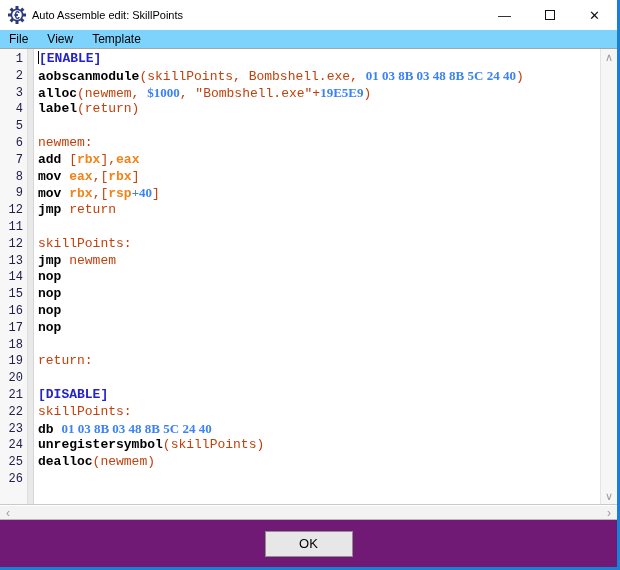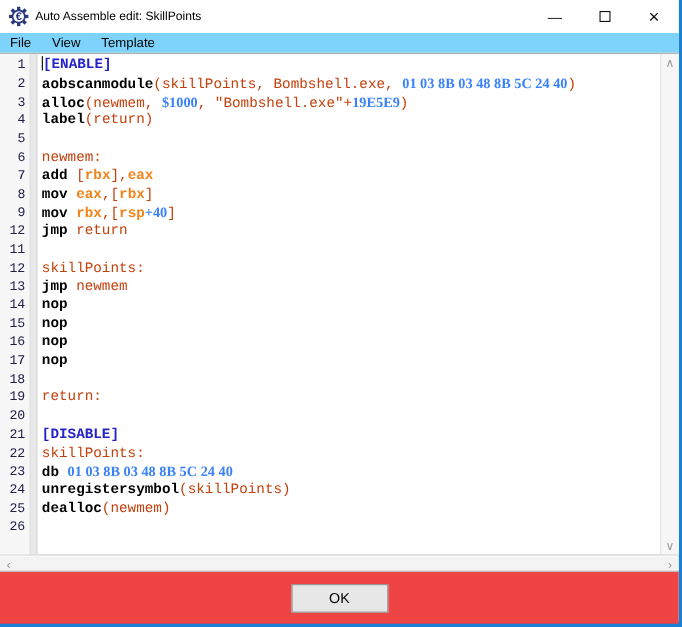--- a/index.html
+++ b/index.html
@@ -43,21 +43,21 @@
   .vscroll { width:17px; background:#f6f6f6; border-left:1px solid #e4e4e4;
     display:flex; flex-direction:column; justify-content:space-between; }
   .arrow { height:16px; display:flex; align-items:center; justify-content:center;
     color:#9a9a9a; font-size:11px; }
   .hscroll { position:absolute; left:0; top:506px; width:617px; height:13px; background:#f3f3f3;
     display:flex; align-items:center; justify-content:space-between; }
   .hscroll .arrow { height:13px; width:16px; font-size:12px; }
 
   
   .bottom-panel { position:absolute; left:0; top:519px; width:617px; height:48px;
-    background:#ef4444; border-top:1px solid #b9b9b9;
+    background:#701a75; border-top:1px solid #b9b9b9;
     display:flex; align-items:center; justify-content:center; }
   .ok-button { width:88px; height:26px; background:#e7e7e7; border:1px solid #8f8f8f;
     font-size:13px; color:#000; display:flex; align-items:center; justify-content:center;
     font-family:"Liberation Sans", sans-serif; }
 </style>
 </head>
 <body>
 
 <div class="window">
 

